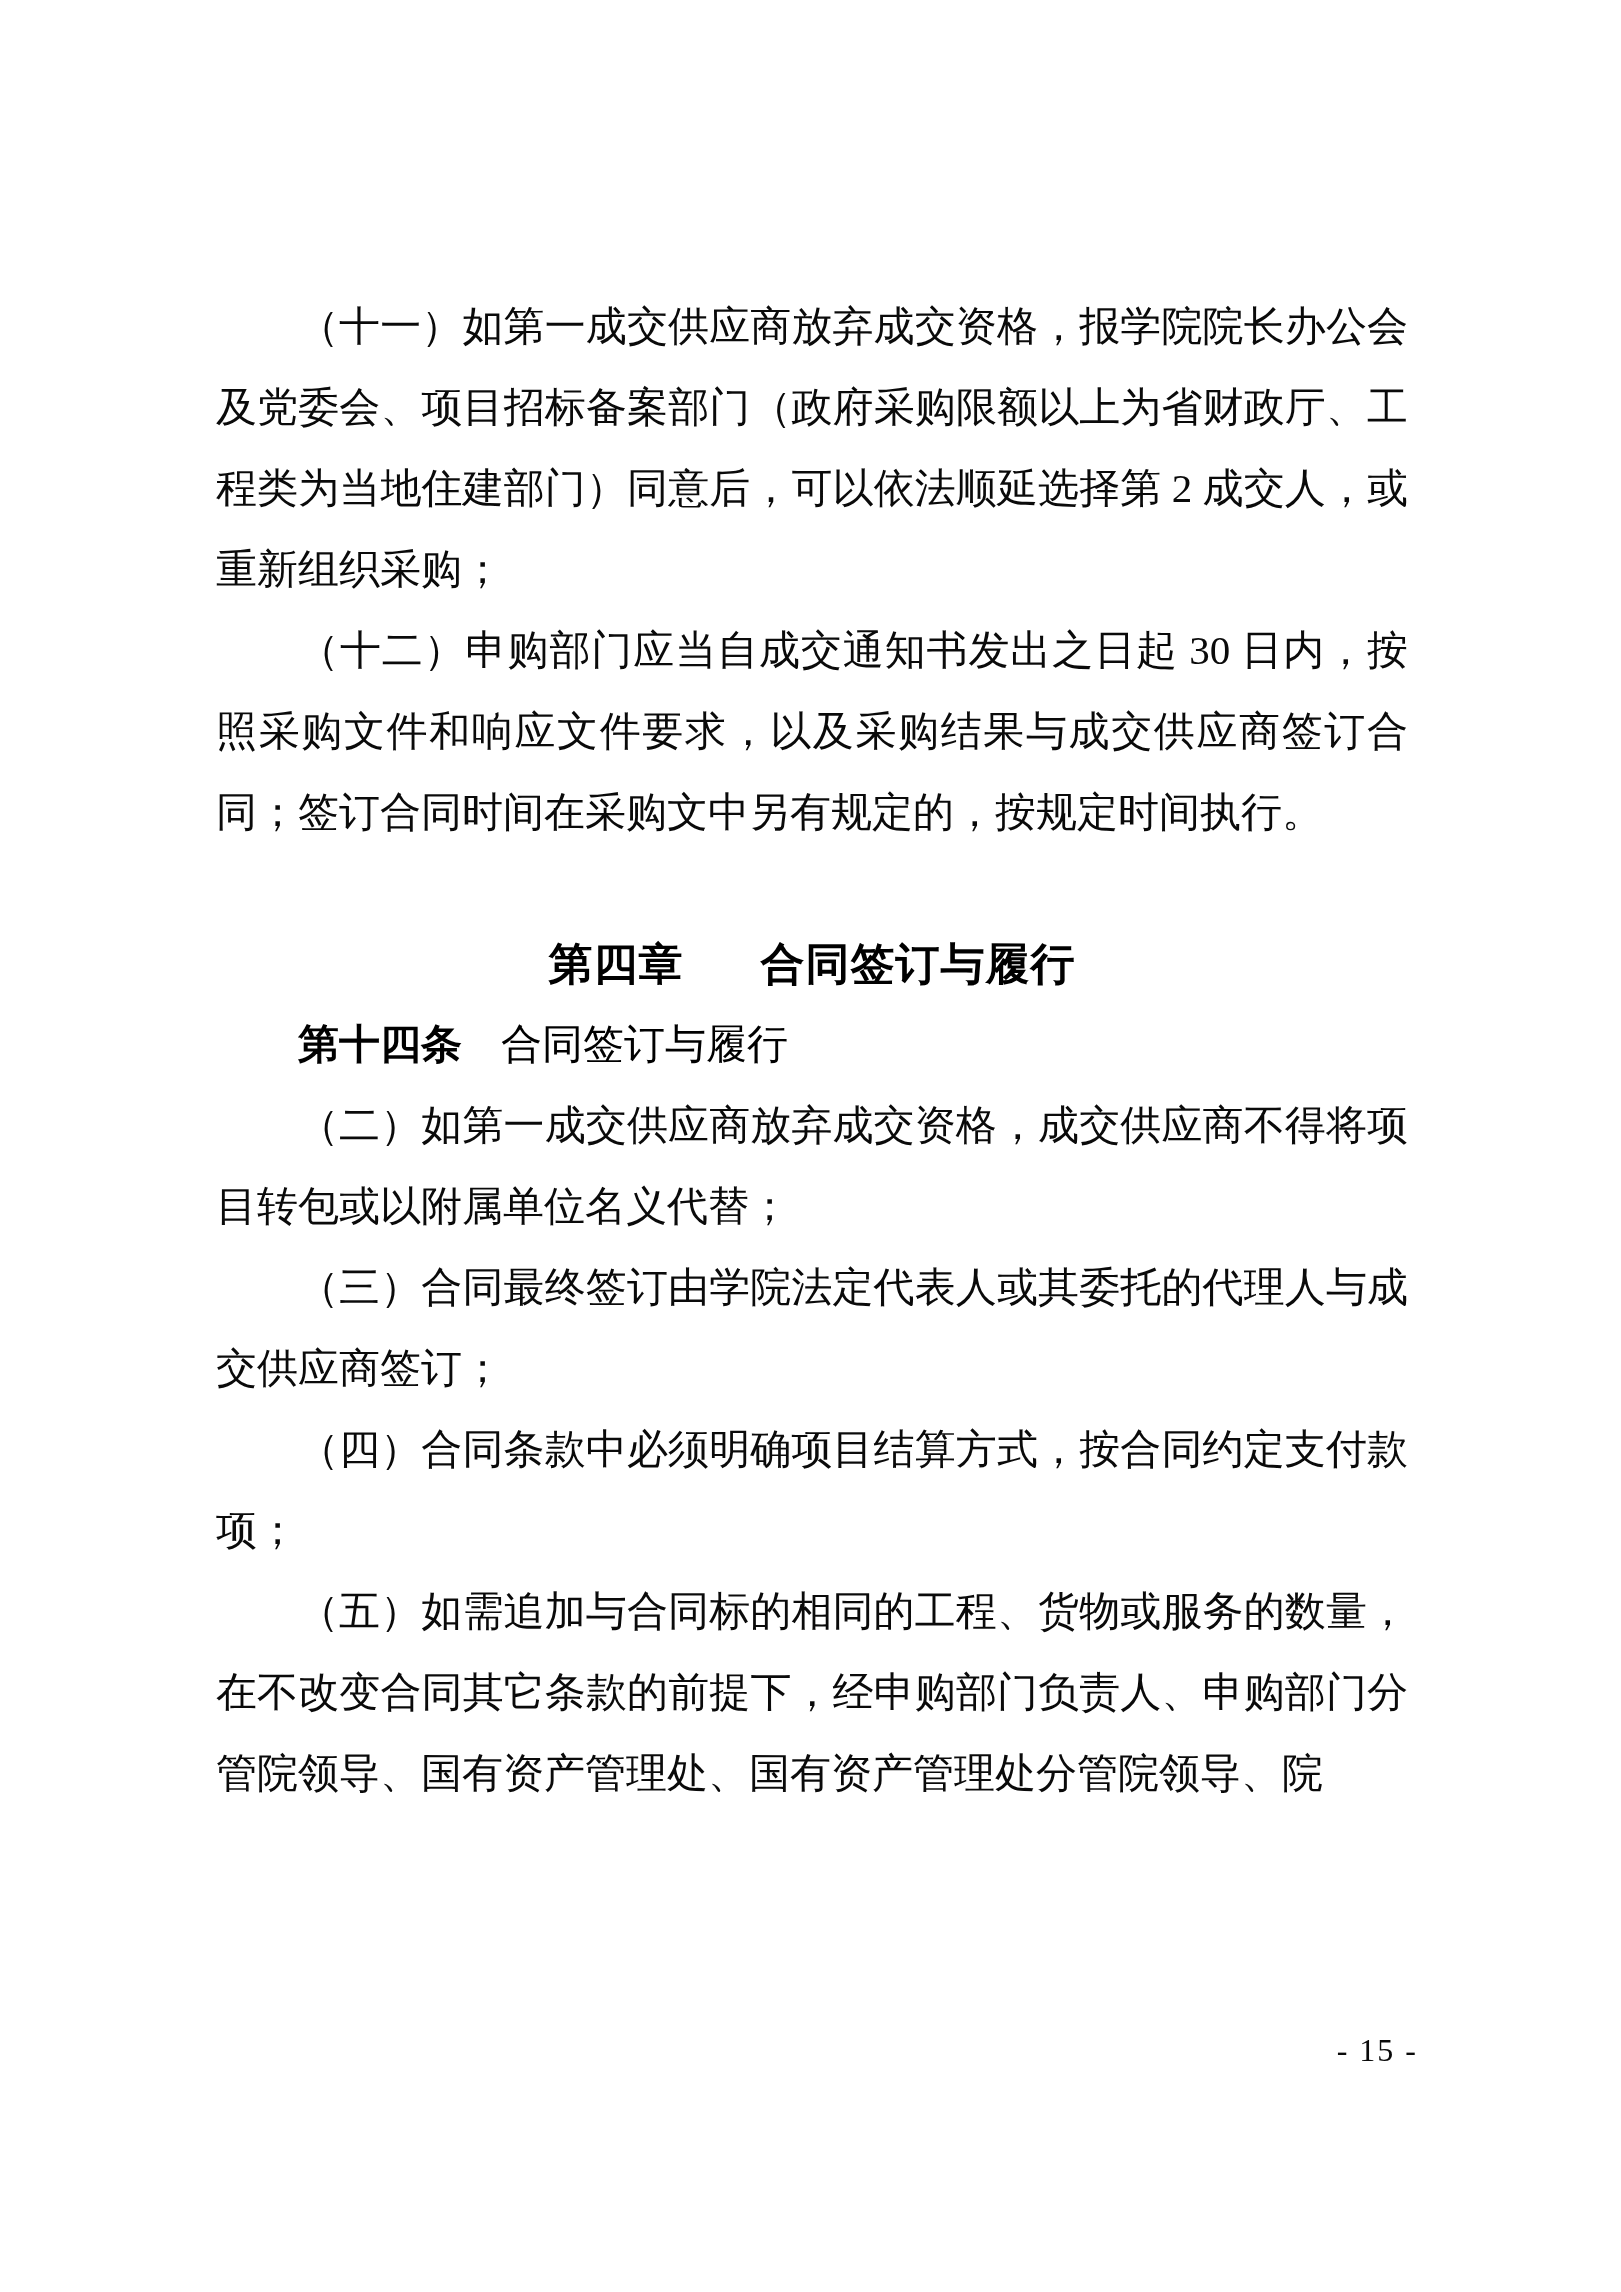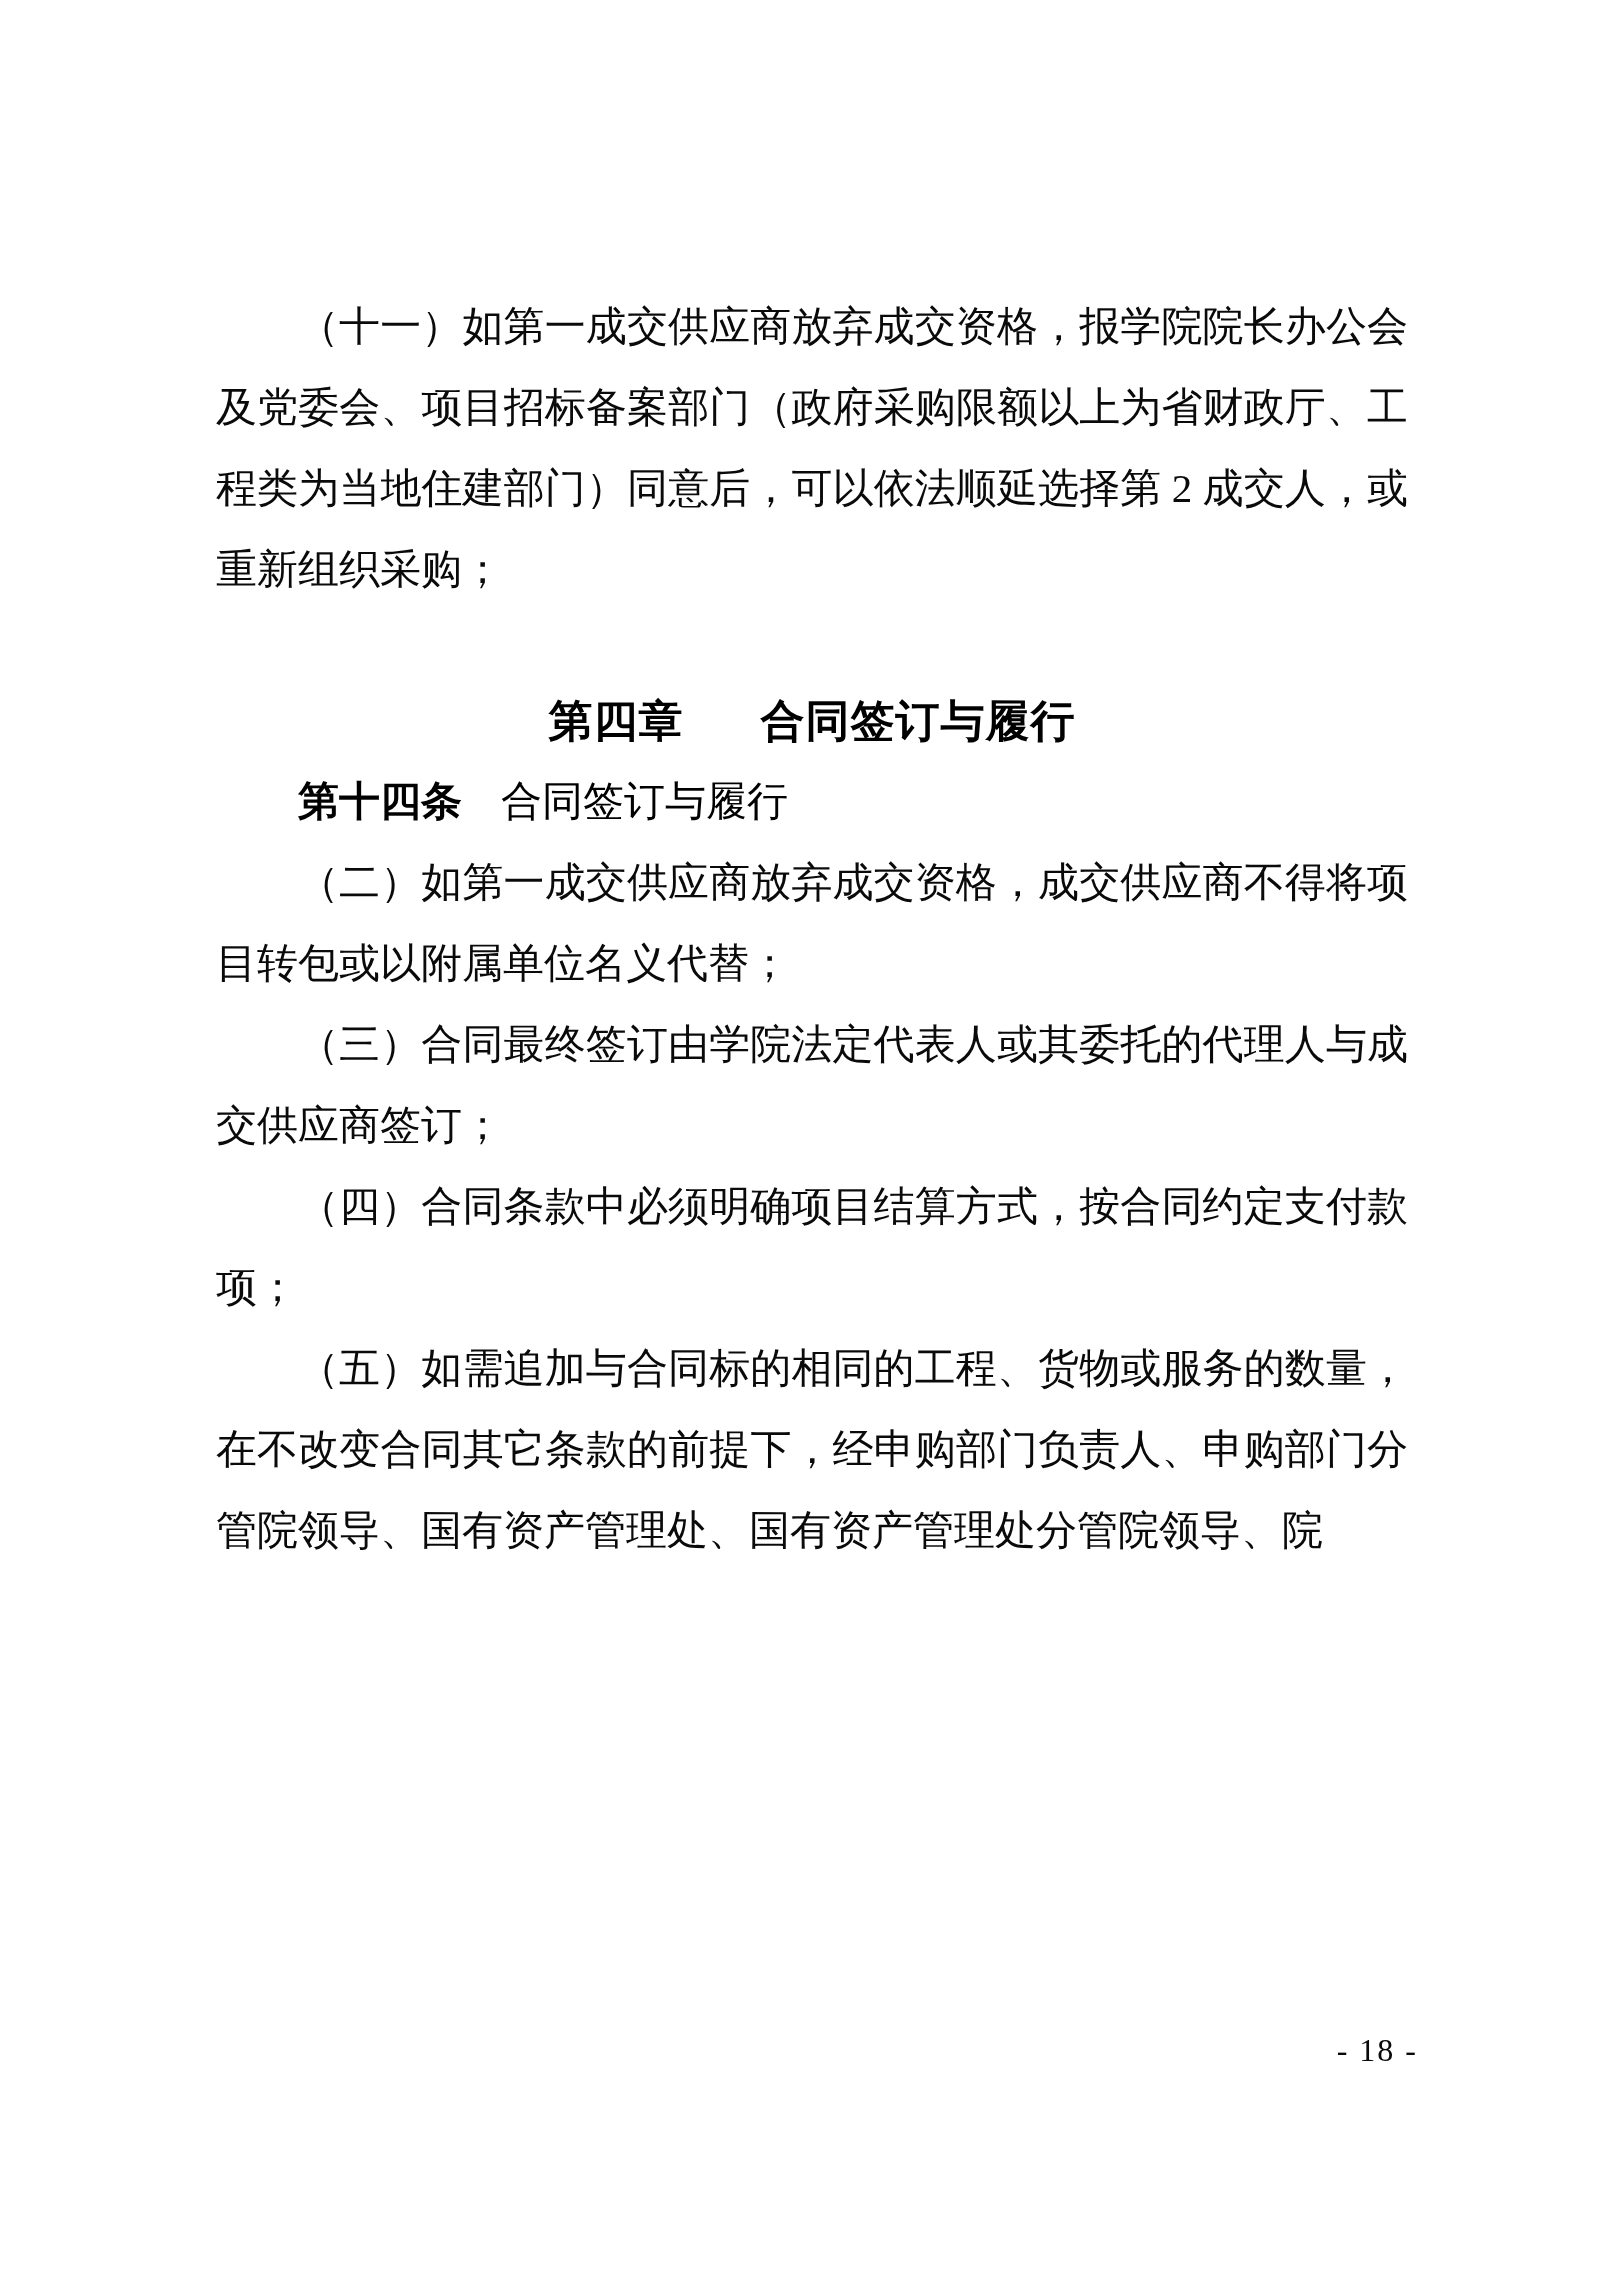--- a/index.html
+++ b/index.html
@@ -62,35 +62,36 @@
   }
 </style>
 </head>
 <body>
 
 <div class="page">
   <div class="content">
 
     <p class="para">（十一）如第一成交供应商放弃成交资格，报学院院长办公会及党委会、项目招标备案部门（政府采购限额以上为省财政厅、工程类为当地住建部门）同意后，可以依法顺延选择第 2 成交人，或重新组织采购；</p>
 
+    <p class="para">（十二）申购部门应当自成交通知书发出之日起 30 日内，按照采购文件和响应文件要求，以及采购结果与成交供应商签订合同；签订合同时间在采购文中另有规定的，按规定时间执行。</p>
 
     <h2 class="chapter-heading">
       <span class="chapter-label">第四章</span><span class="chapter-title">合同签订与履行</span>
     </h2>
 
     <p class="article-line">
       <span class="article-number">第十四条</span><span class="article-title">合同签订与履行</span>
     </p>
 
 
     <p class="para">（二）如第一成交供应商放弃成交资格，成交供应商不得将项目转包或以附属单位名义代替；</p>
 
     <p class="para">（三）合同最终签订由学院法定代表人或其委托的代理人与成交供应商签订；</p>
 
     <p class="para">（四）合同条款中必须明确项目结算方式，按合同约定支付款项；</p>
 
     <p class="para">（五）如需追加与合同标的相同的工程、货物或服务的数量，在不改变合同其它条款的前提下，经申购部门负责人、申购部门分管院领导、国有资产管理处、国有资产管理处分管院领导、院</p>
 
   </div>
 
-  <div class="page-number">- 18 -</div>
+  <div class="page-number">- 15 -</div>
 </div>
 
 
 </body></html>

